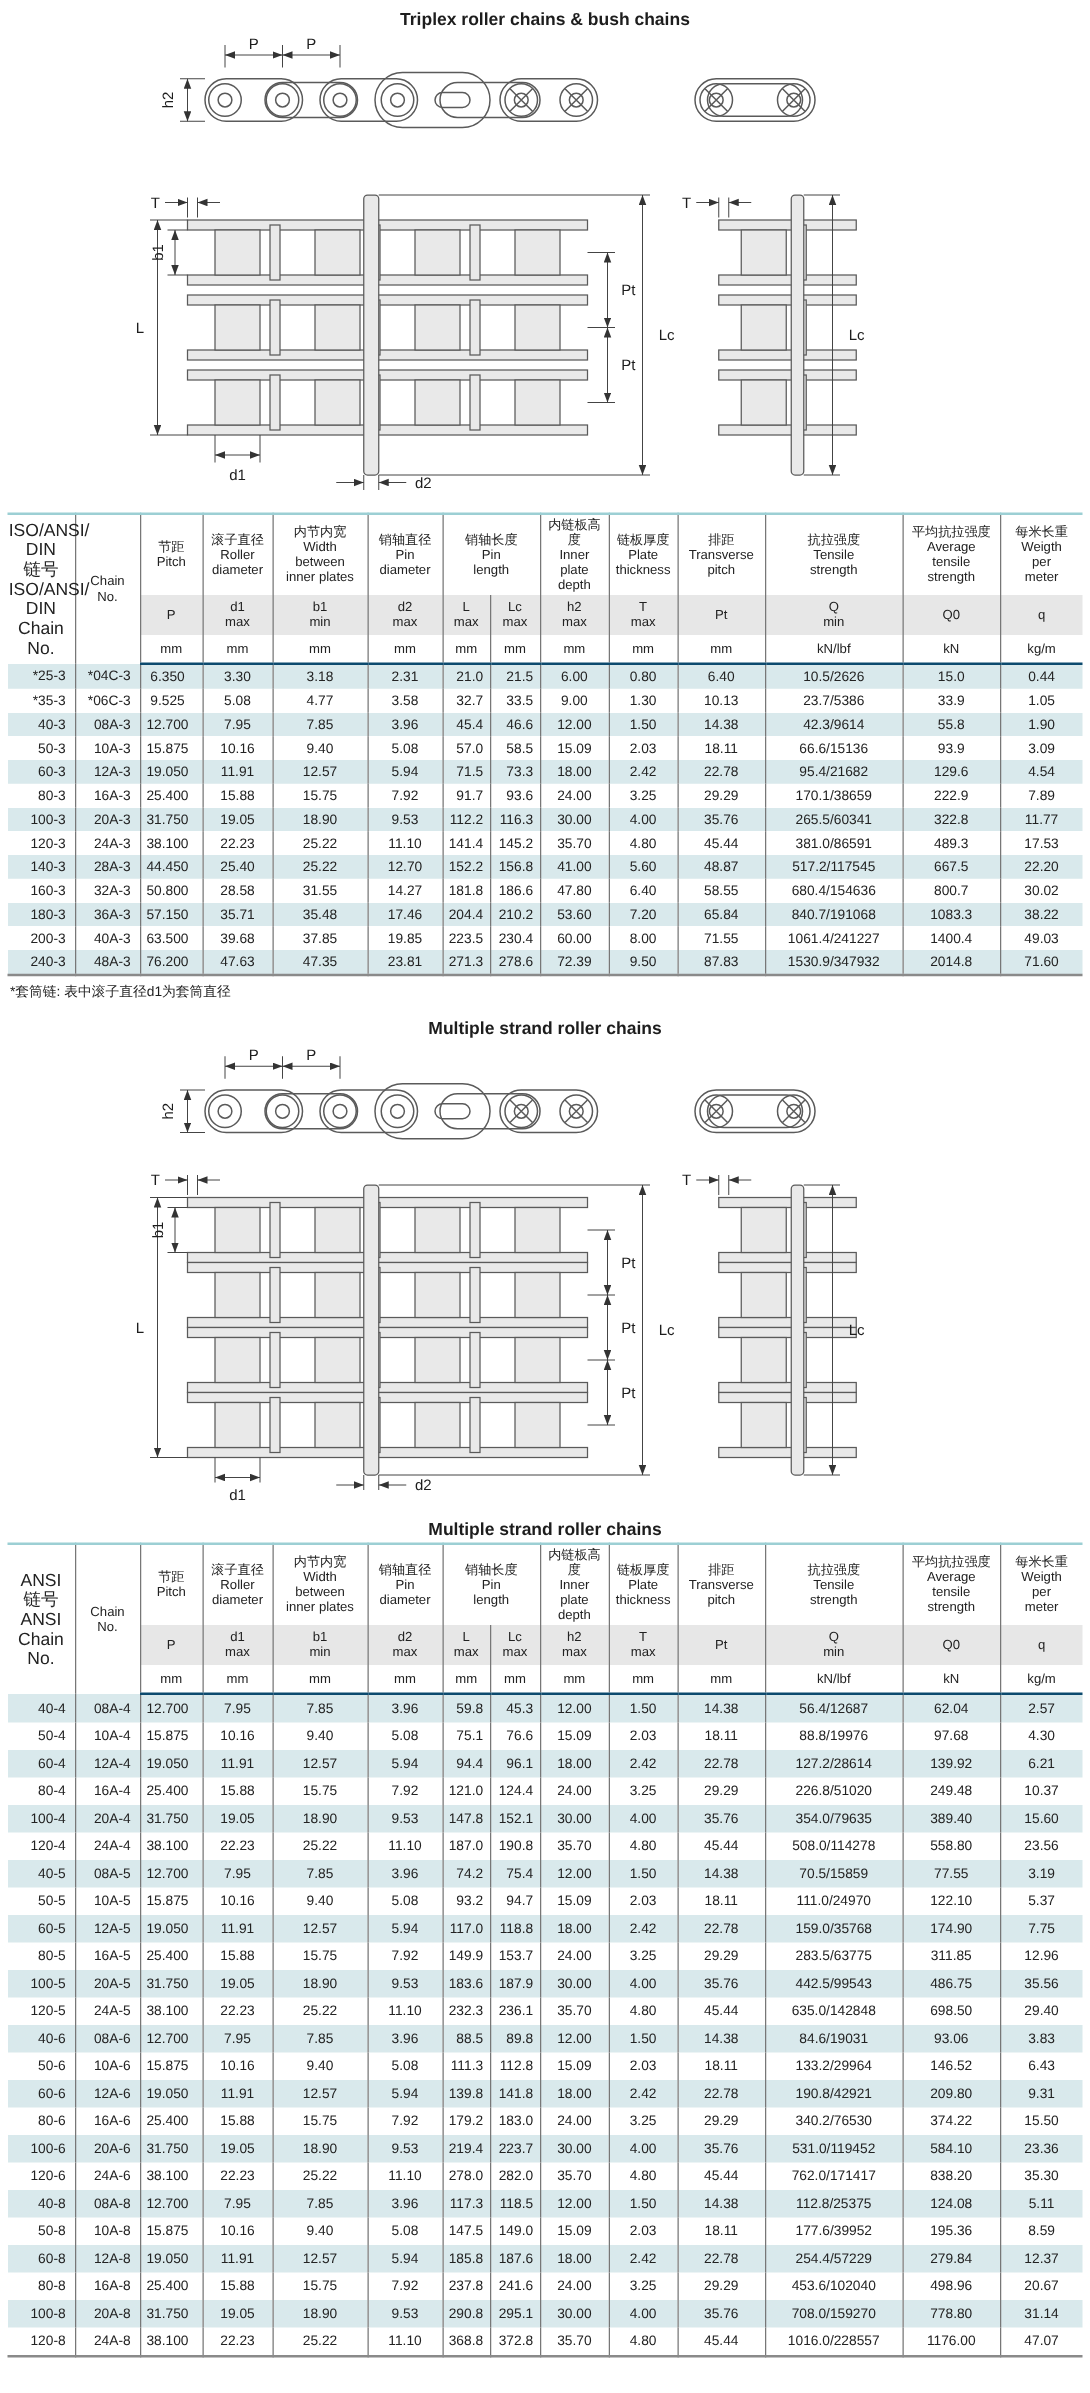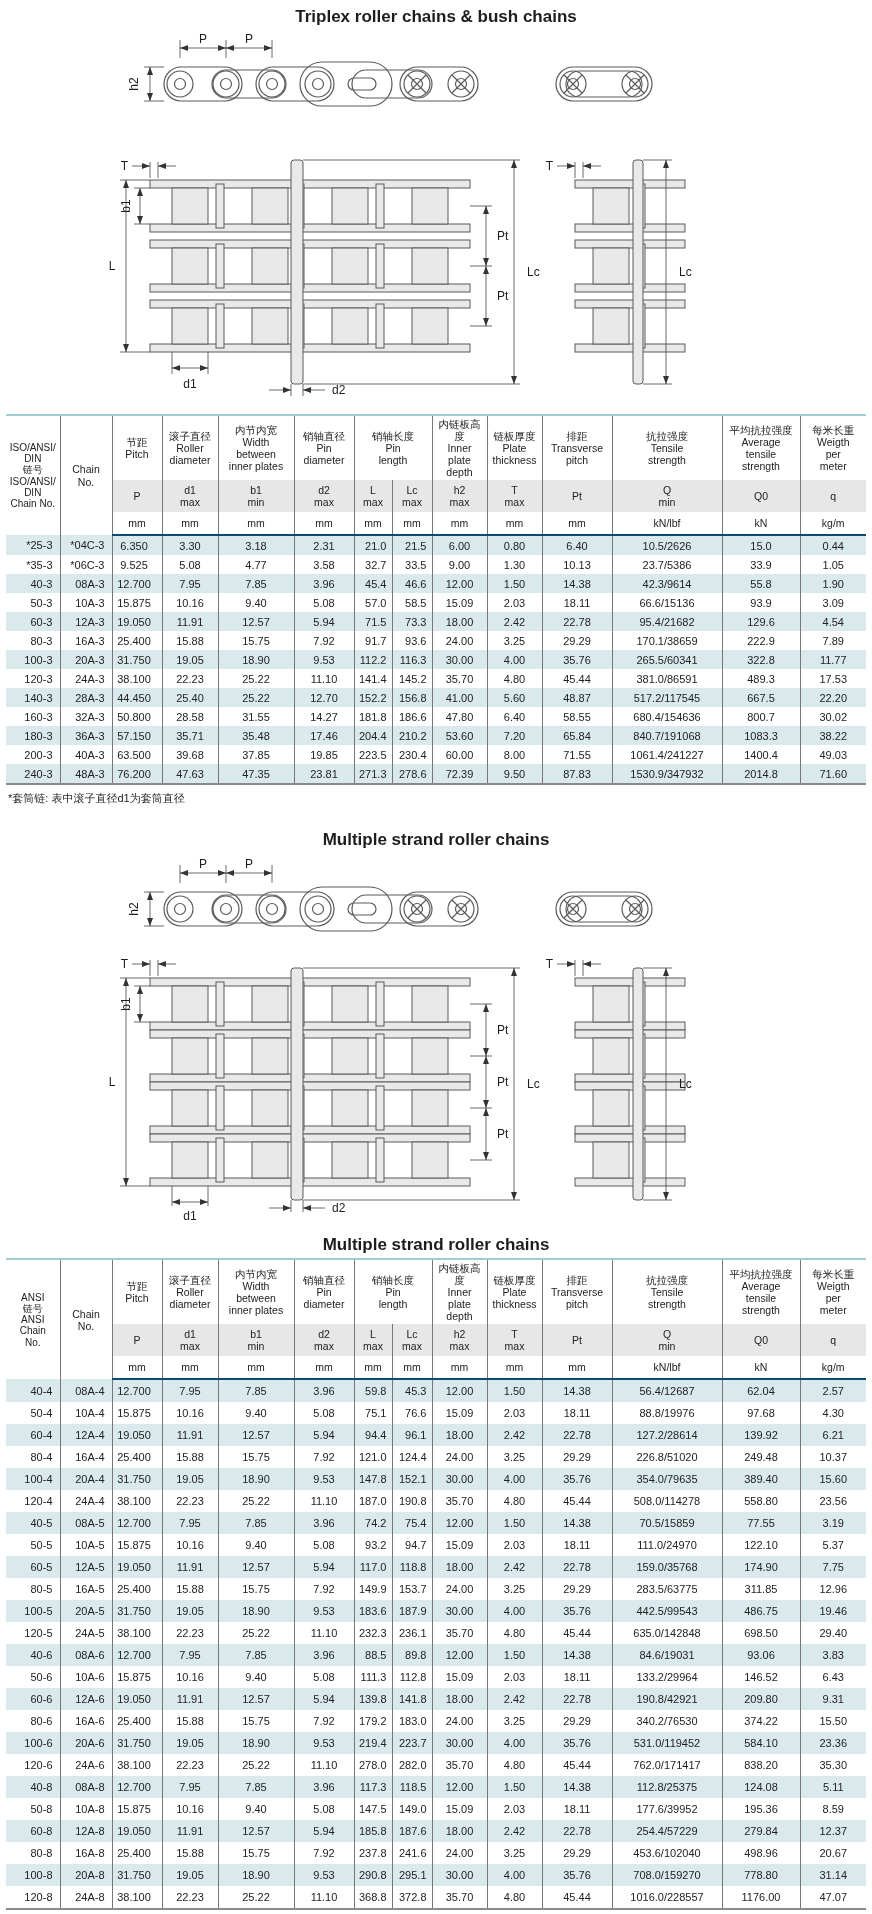--- a/index.html
+++ b/index.html
@@ -1,43 +1,43 @@
 <!DOCTYPE html>
 <html><head>
 <meta charset="utf-8">
 <style>
   html,body{margin:0;padding:0}
   body{width:872px;height:1914px;overflow:hidden;background:#fff;
        font-family:"Liberation Sans",sans-serif;color:#222}
-  .title{text-align:center;font-size:17px;color:#1d1d1d;margin:0;padding:7px 16px 3px}
+  .title{text-align:center;font-size:14px;color:#1d1d1d;margin:0;padding:7px 16px 3px}
   .title.mid{padding-top:12px}
   svg.fig{display:block}
   .ln{fill:none;stroke:#5a5a5a;stroke-width:1.2}
   .fl{fill:#e9e9e9;stroke:#5a5a5a;stroke-width:1}
   .dim{stroke:#444;stroke-width:.8;fill:none}
   .dla{font-size:12px;fill:#1d1d1d}
   
   table.spec{width:860px;margin:0 6px;border-collapse:collapse;table-layout:fixed;
              border-top:2px solid #9ccfd4;border-bottom:2px solid #8a8a8a}
   table.spec th{font-weight:normal;font-size:10.5px;line-height:1.15;white-space:pre-line;
                 vertical-align:middle;padding:1px 1px;border-left:1px solid #777;color:#222}
   table.spec tr.names th{height:62px}
   table.spec tr.names th:first-child{border-left:none}
-  table.spec th.chaincol{font-size:10px;line-height:1.12}
+  table.spec th.chaincol{font-size:14px;line-height:1.12}
   table.spec tr.syms th{background:#e7e7e7;height:30px}
   table.spec tr.units th{height:20px;border-bottom:2px solid #0c4a6e}
   table.spec td{font-size:11px;border-left:1px solid #777;padding:0 3px;height:19px;
                 text-align:center;white-space:nowrap;overflow:hidden}
   table.spec td:first-child{border-left:none}
   table.spec tbody tr:nth-child(odd){background:#d9e9ec}
   table.spec td.c0,table.spec td.c1{text-align:right;padding-right:7px}
   table.spec td.c2{padding-right:9px}
   table.spec td.c6,table.spec td.c7{text-align:right;padding-right:5px}
   #table2 td{height:22px}
-  .fnotes{margin:6px 0 12px 8px;font-size:11px;line-height:1.4;color:#1d1d1d}
+  .fnotes{margin:6px 0 0 8px;font-size:11px;line-height:1.4;color:#1d1d1d}
   .fnotes p{margin:0}
 </style>
 </head>
 <body>
 
 <svg width="0" height="0" style="position:absolute" aria-hidden="true">
 <defs>
   <marker id="aE" markerWidth="9" markerHeight="7" refX="8" refY="3" orient="auto" markerUnits="userSpaceOnUse">
         <path d="M0 0L8 3L0 6Z" fill="#333"></path>
       </marker>
@@ -831,21 +831,21 @@
         <td class="c3">19.05</td>
         <td class="c4">18.90</td>
         <td class="c5">9.53</td>
         <td class="c6">183.6</td>
         <td class="c7">187.9</td>
         <td class="c8">30.00</td>
         <td class="c9">4.00</td>
         <td class="c10">35.76</td>
         <td class="c11">442.5/99543</td>
         <td class="c12">486.75</td>
-        <td class="c13">19.46</td>
+        <td class="c13">35.56</td>
       </tr>
       <tr>
         <td class="c0">120-5</td>
         <td class="c1">24A-5</td>
         <td class="c2">38.100</td>
         <td class="c3">22.23</td>
         <td class="c4">25.22</td>
         <td class="c5">11.10</td>
         <td class="c6">232.3</td>
         <td class="c7">236.1</td>

